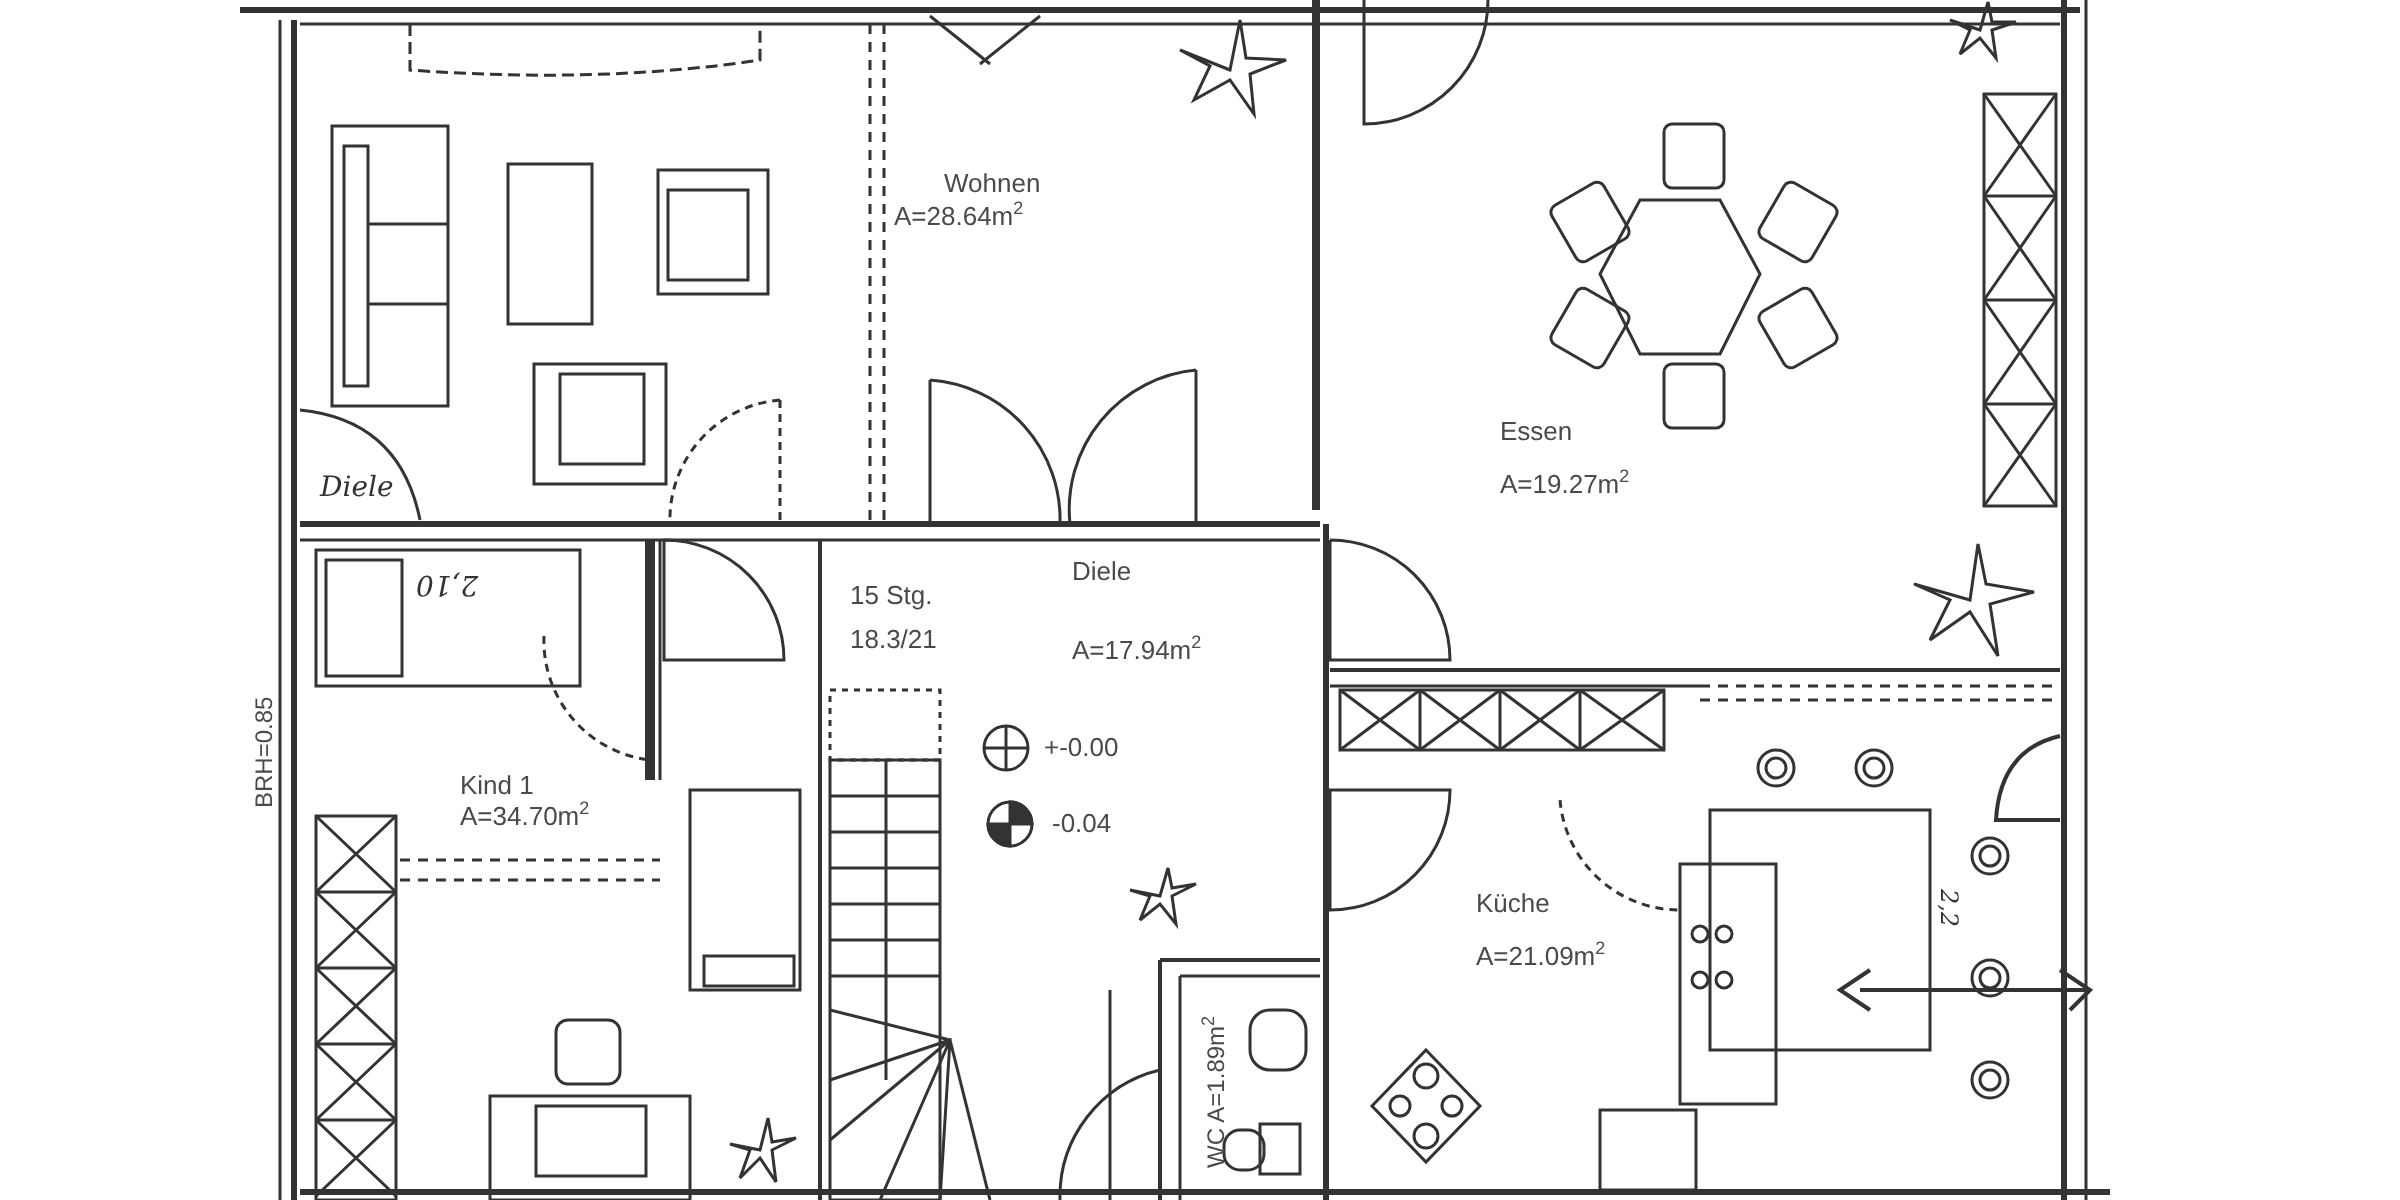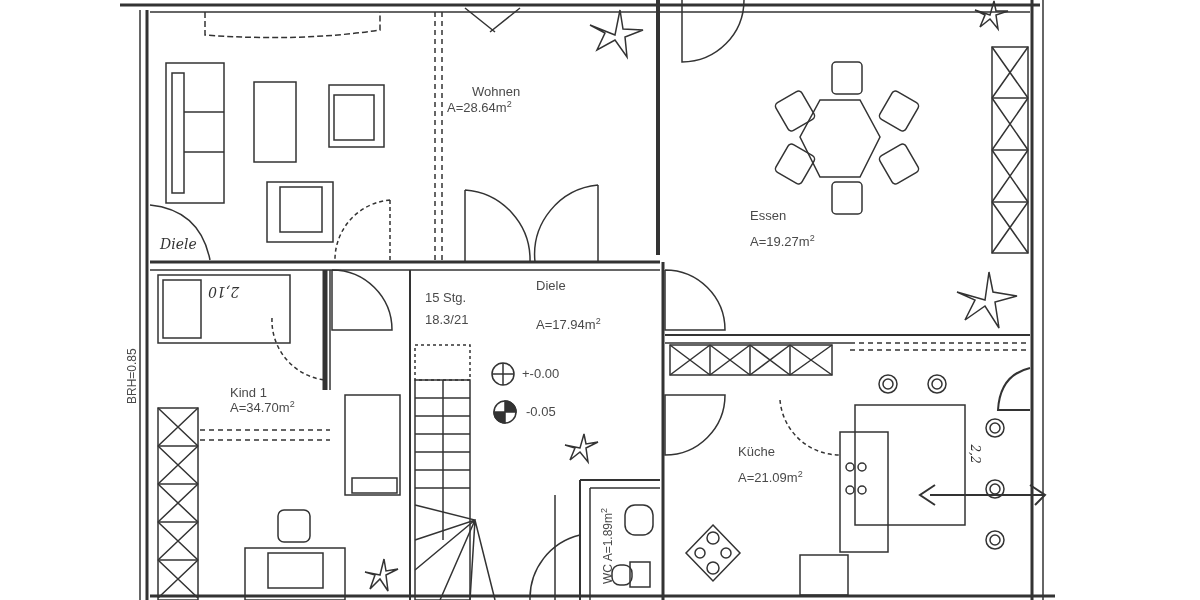--- a/index.html
+++ b/index.html
@@ -219,21 +219,21 @@
 <div class="lbl" style="left:750px;top:208px">Essen</div>
 <div class="lbl" style="left:750px;top:230px"><span>A=19.27m</span><sup>2</sup></div>
 
 <div class="lbl" style="left:536px;top:278px">Diele</div>
 <div class="lbl" style="left:536px;top:313px"><span>A=17.94m</span><sup>2</sup></div>
 
 <div class="lbl" style="left:425px;top:290px">15 Stg.</div>
 <div class="lbl" style="left:425px;top:312px">18.3/21</div>
 
 <div class="lbl" style="left:522px;top:366px">+-0.00</div>
-<div class="lbl" style="left:526px;top:404px">-0.05</div>
+<div class="lbl" style="left:526px;top:404px">-0.04</div>
 
 <div class="lbl" style="left:230px;top:385px">Kind 1</div>
 <div class="lbl" style="left:230px;top:396px"><span>A=34.70m</span><sup>2</sup></div>
 
 <div class="lbl" style="left:738px;top:444px">Küche</div>
 <div class="lbl" style="left:738px;top:466px"><span>A=21.09m</span><sup>2</sup></div>
 
 <div class="lbl rot90" style="left:596px;top:584px;font-size:12px"><span>WC</span> <span>A=1.89m</span><sup>2</sup></div>
 
 <div class="lbl rot90" style="left:124px;top:404px;font-size:12px">BRH=0.85</div>

